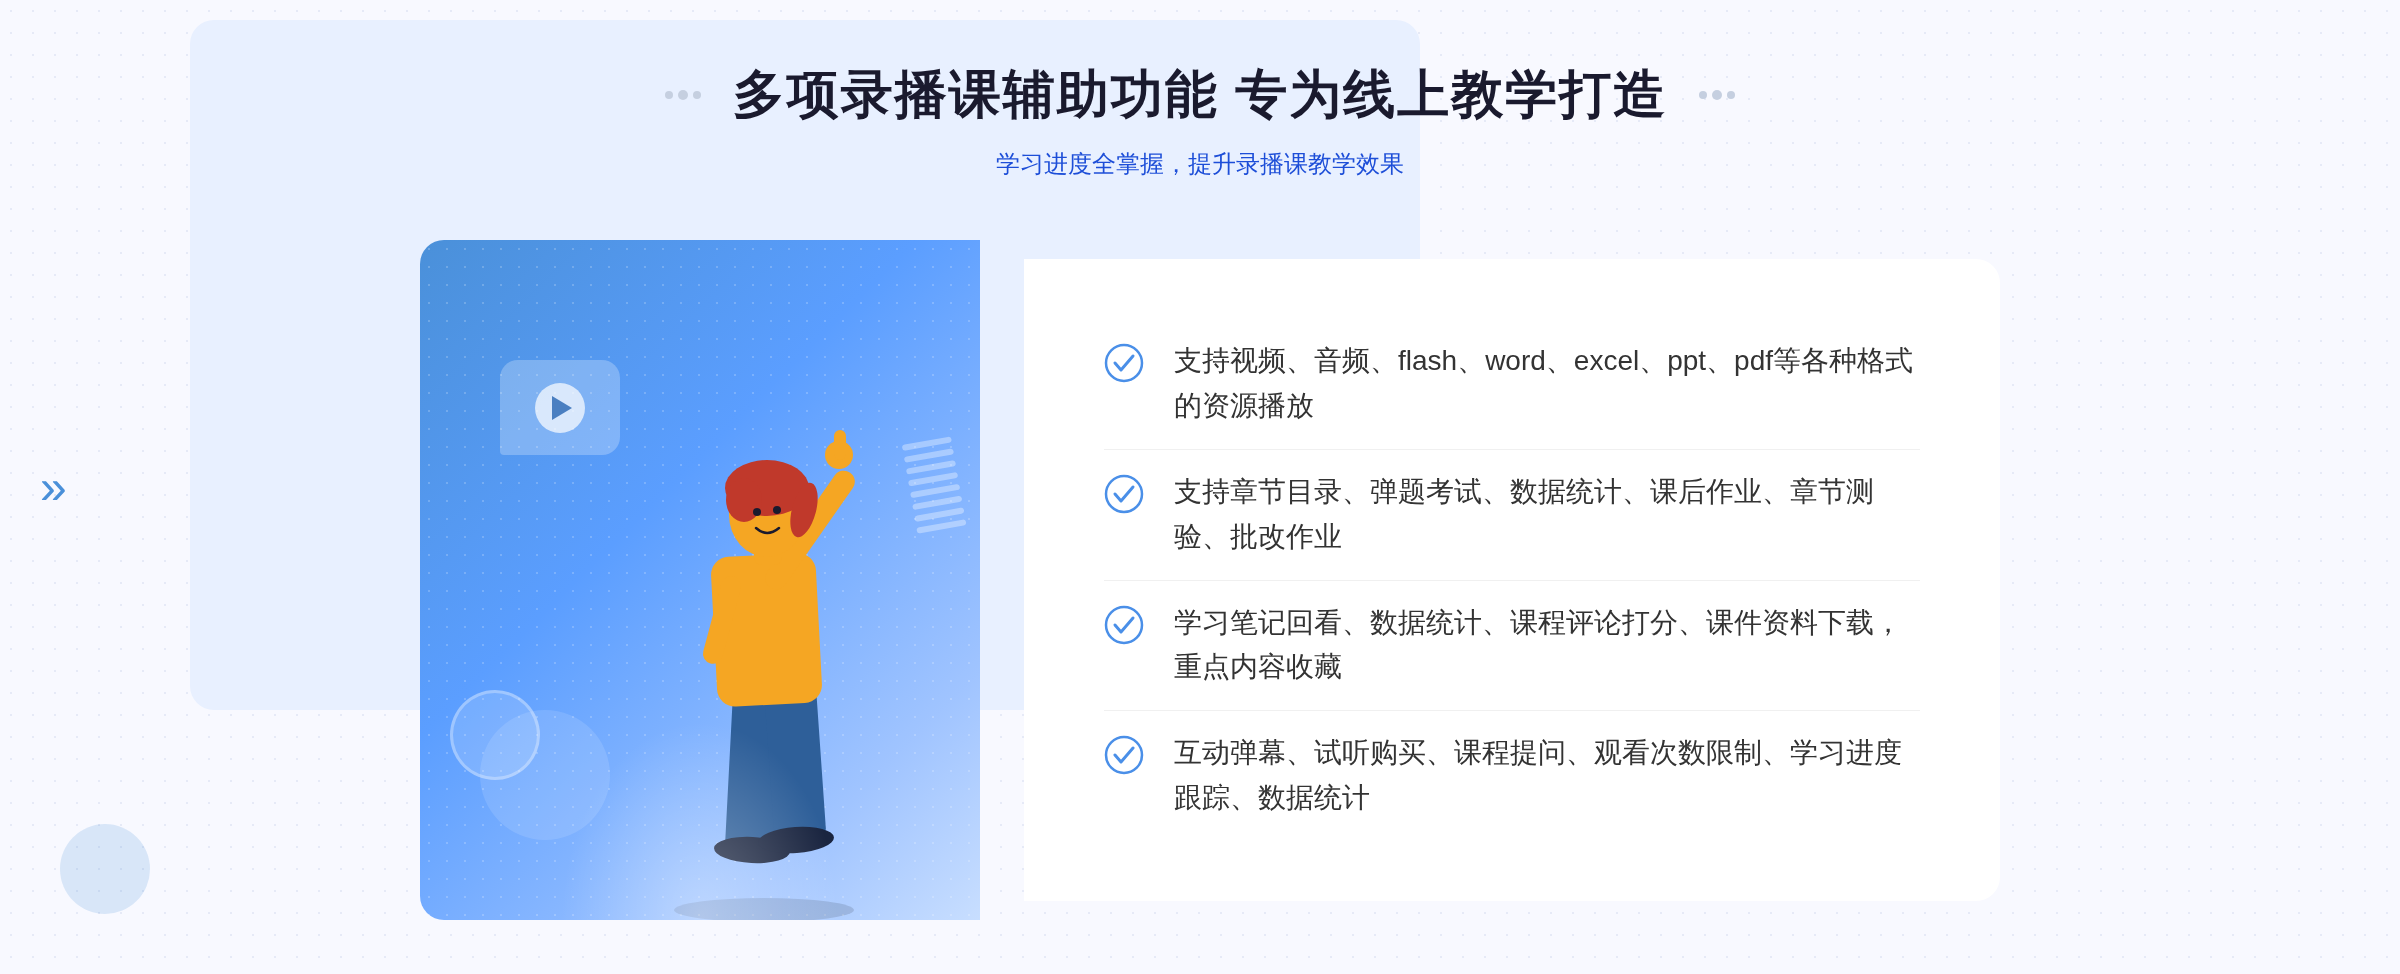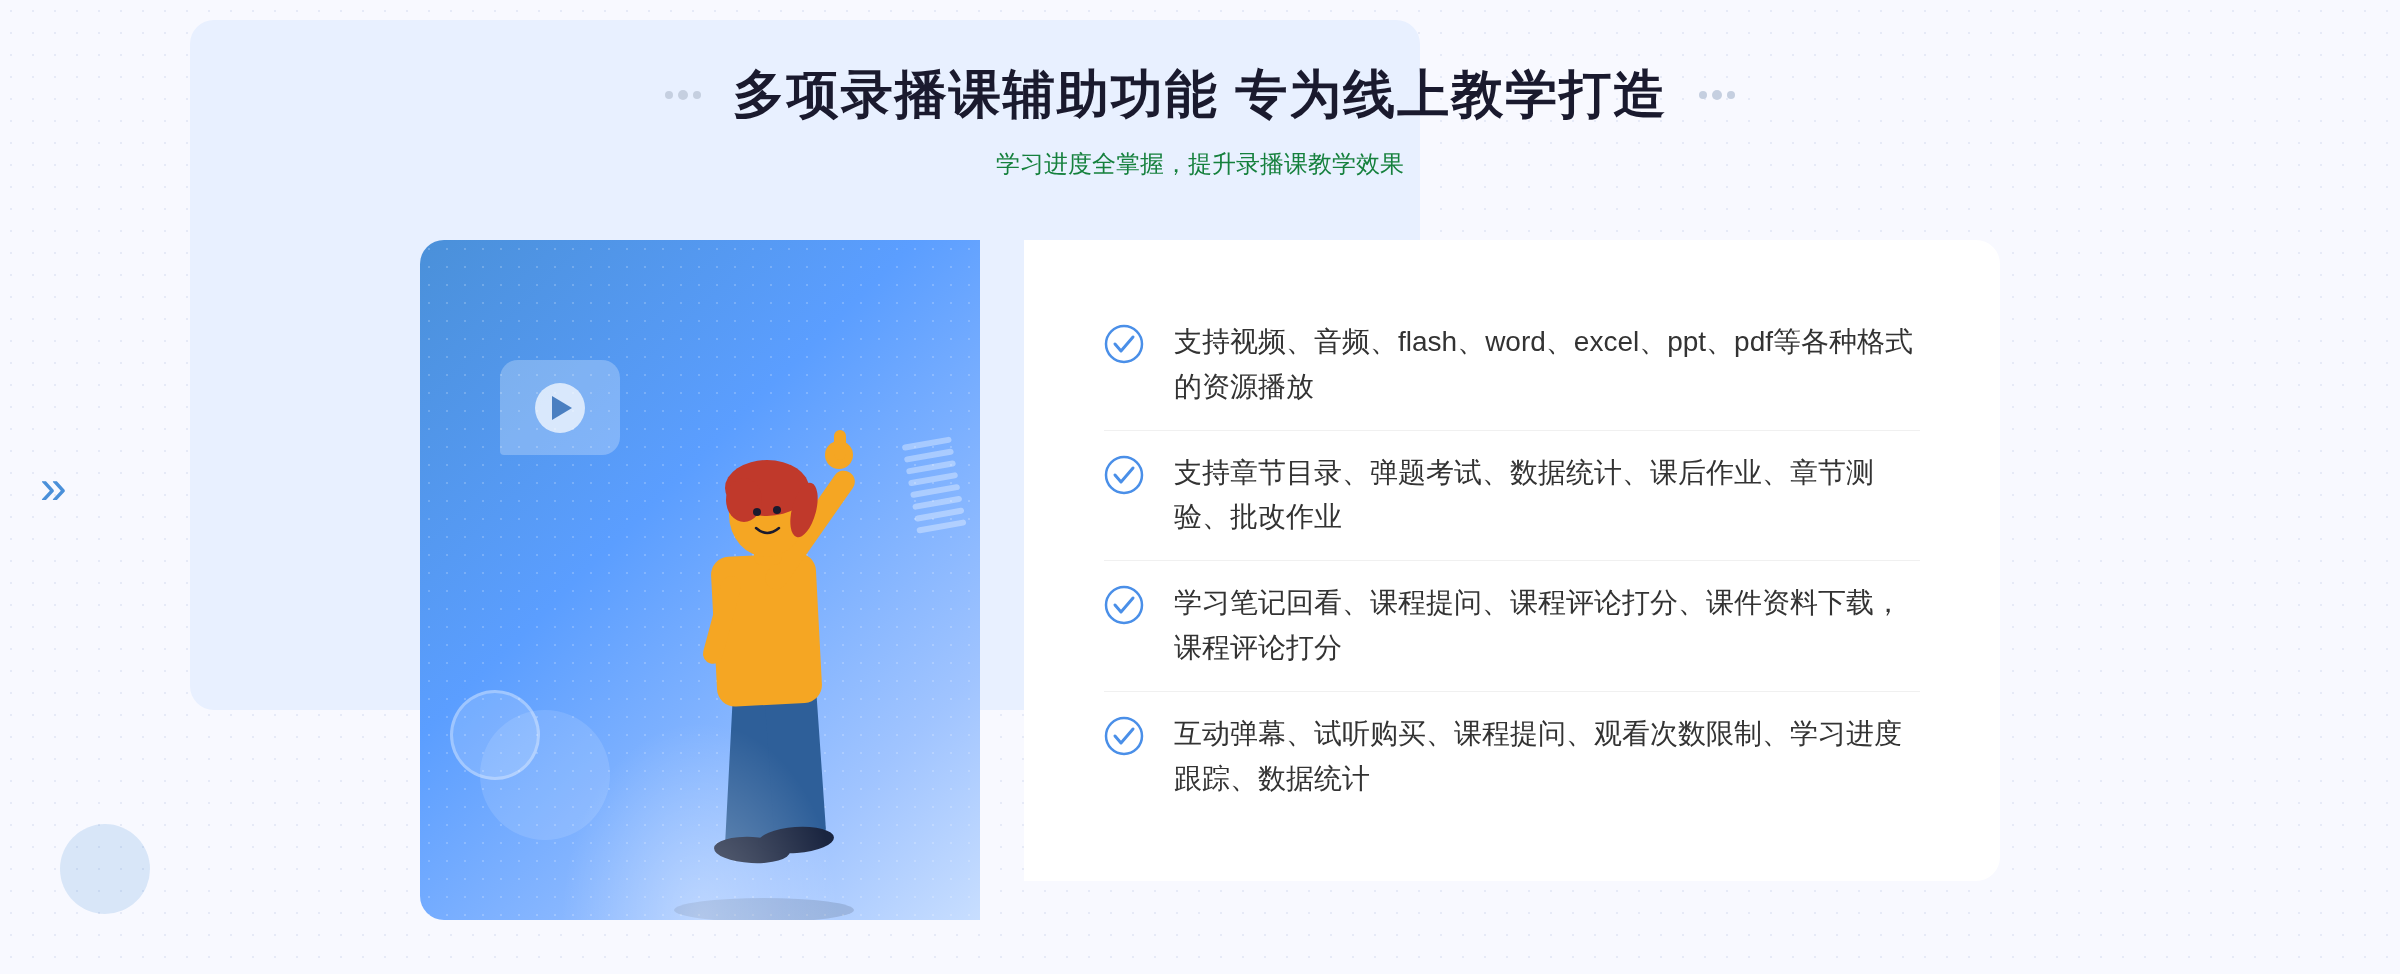--- a/index.html
+++ b/index.html
@@ -80,29 +80,29 @@
 
     .main-title {
       font-size: 52px;
       font-weight: 700;
       color: #1a1a2e;
       letter-spacing: 2px;
     }
 
     .subtitle {
       font-size: 24px;
-      color: #15803d;
+      color: #1d4ed8;
       margin-top: 18px;
       font-weight: 400;
     }
 
     
     .content-area {
       display: flex;
-      align-items: flex-start;
+      align-items: center;
       width: 1600px;
       position: relative;
       z-index: 2;
       gap: 13px;
       padding-left: 20px;
     }
 
     
     .illustration-panel {
       width: 560px;
@@ -408,21 +408,21 @@
 
       <div class="feature-divider"></div>
 
       <div class="feature-item">
         <div class="check-icon">
           <svg viewBox="0 0 40 40" xmlns="http://www.w3.org/2000/svg">
             <circle cx="20" cy="20" r="18" fill="none" stroke="#4a8fe8" stroke-width="2.5"></circle>
             <polyline points="11,20 17,27 29,13" fill="none" stroke="#4a8fe8" stroke-width="3" stroke-linecap="round" stroke-linejoin="round"></polyline>
           </svg>
         </div>
-        <span class="feature-text">学习笔记回看、课程提问、课程评论打分、课件资料下载，课程评论打分</span>
+        <span class="feature-text">学习笔记回看、数据统计、课程评论打分、课件资料下载，重点内容收藏</span>
       </div>
 
       <div class="feature-divider"></div>
 
       <div class="feature-item">
         <div class="check-icon">
           <svg viewBox="0 0 40 40" xmlns="http://www.w3.org/2000/svg">
             <circle cx="20" cy="20" r="18" fill="none" stroke="#4a8fe8" stroke-width="2.5"></circle>
             <polyline points="11,20 17,27 29,13" fill="none" stroke="#4a8fe8" stroke-width="3" stroke-linecap="round" stroke-linejoin="round"></polyline>
           </svg>

